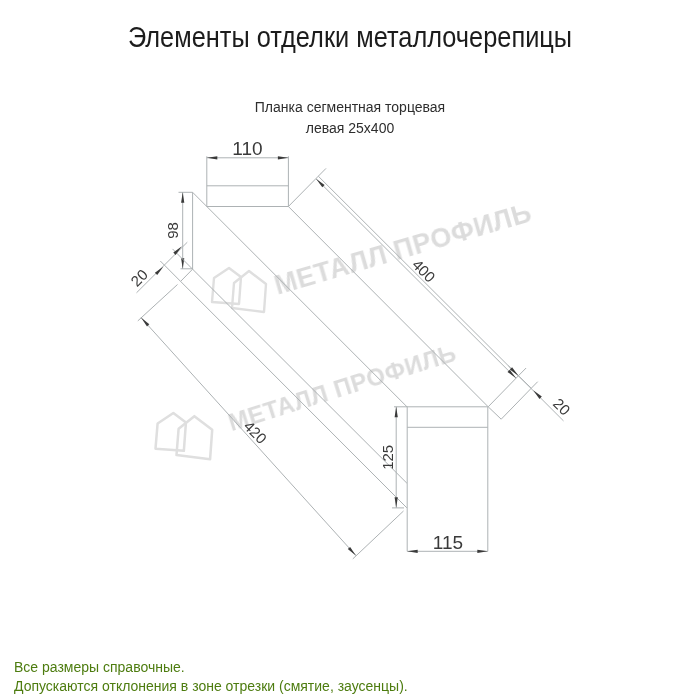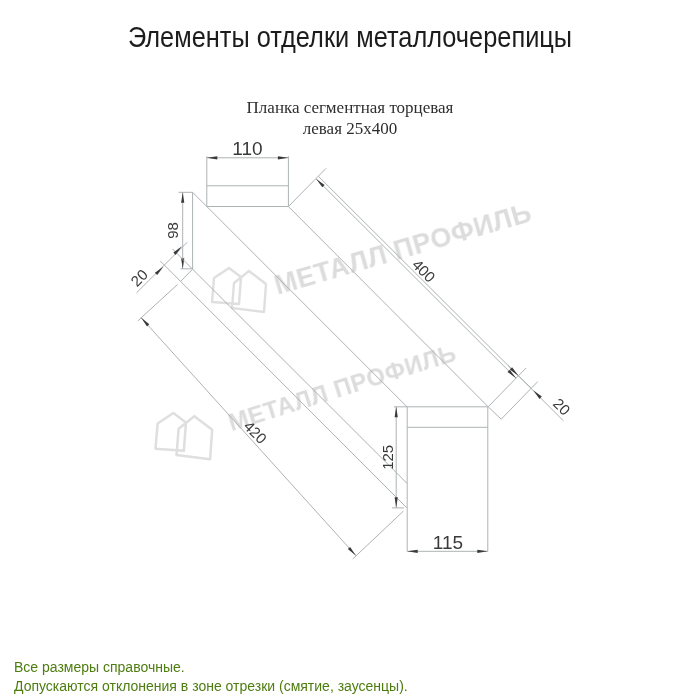--- a/index.html
+++ b/index.html
@@ -1,20 +1,20 @@
 <!DOCTYPE html>
 <html><head><meta charset="utf-8">
 <style>
   html,body { margin:0; padding:0; }
   body { width:700px; height:700px; background:#ffffff; position:relative;
          font-family:"Liberation Sans",sans-serif; overflow:hidden; }
   .title { position:absolute; top:21px; left:0; width:700px; text-align:center;
             font-size:29px; color:#1c1c1c; transform:scaleX(0.875); transform-origin:350px 0; }
   .subtitle { position:absolute; top:97px; left:0; width:700px; text-align:center;
-               font-size:17px; color:#2e2e2e; line-height:21px;font-family:Liberation Serif, serif; }
+               font-size:14px; color:#2e2e2e; line-height:21px; }
   .footer { position:absolute; left:14px; top:658px; font-size:14px; color:#4d7c0f;
              line-height:19px; }
   svg text { font-family:"Liberation Sans",sans-serif; }
 </style></head>
 <body>
 
 <div class="title">Элементы отделки металлочерепицы</div>
 
 <div class="subtitle">Планка сегментная торцевая<br>левая 25х400</div>
 

